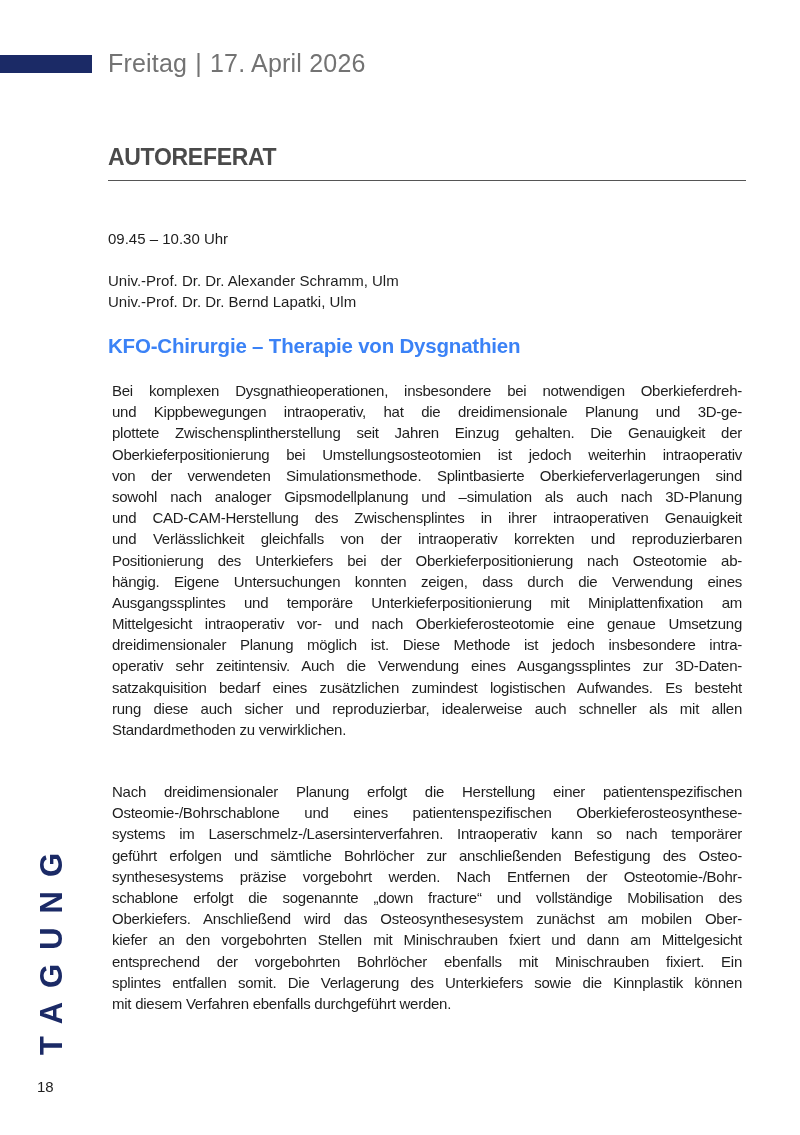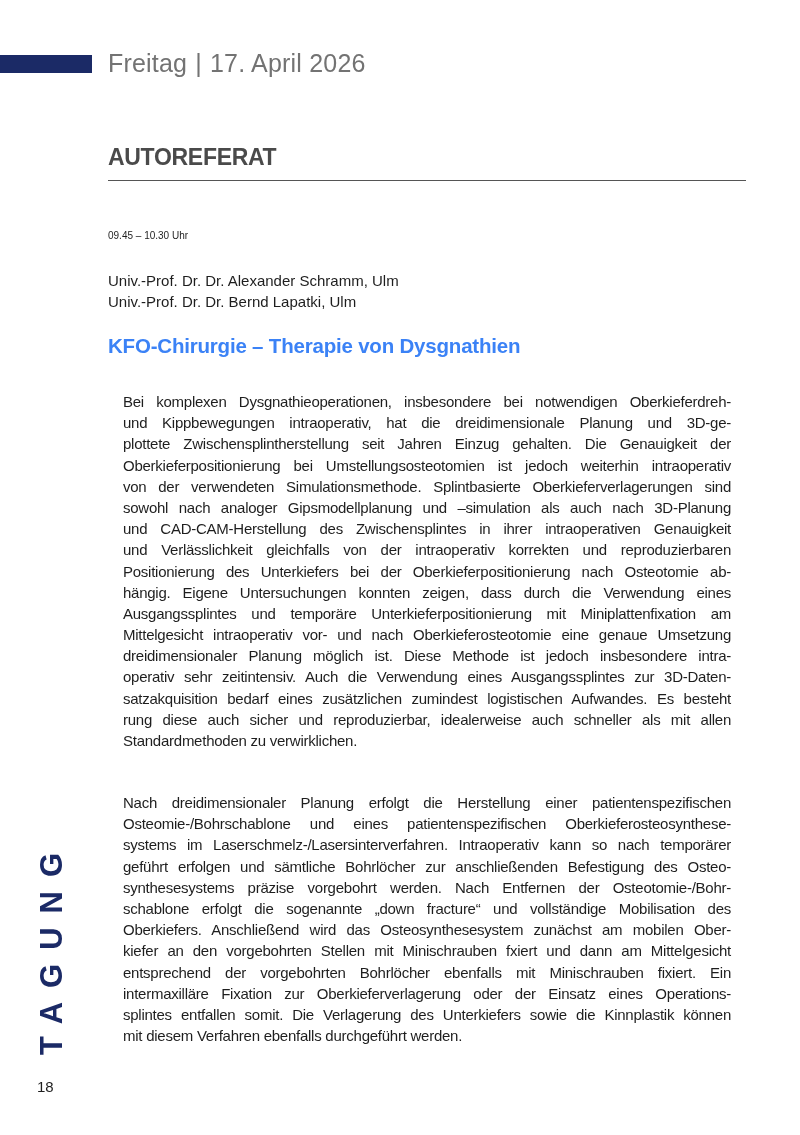--- a/index.html
+++ b/index.html
@@ -3,25 +3,25 @@
   <meta charset="utf-8">
   <style>
     html, body { margin: 0; padding: 0; background: #ffffff; }
     body { width: 800px; height: 1135px; position: relative; overflow: hidden;
            font-family: "Liberation Sans", sans-serif; color: #1e1e1e; }
     .top-bar { position: absolute; left: 0; top: 55px; width: 92px; height: 18px; background: #1b2a66; }
     .date-line { position: absolute; left: 108px; top: 49px; font-size: 25px; color: #737373; letter-spacing: 0.2px; white-space: nowrap; }
     .date-line .sep { margin: 0 8px; }
     .section-title { position: absolute; left: 108px; top: 144px; font-size: 23px; font-weight: bold; color: #4a4a4a; letter-spacing: -0.3px; }
     .section-rule { position: absolute; left: 108px; top: 180px; width: 638px; height: 1px; background: #555555; }
-    .time { position: absolute; left: 108px; top: 230px; font-size: 10px; color: #1e1e1e; }
+    .time { position: absolute; left: 108px; top: 230px; font-size: 15px; color: #1e1e1e; }
     .authors { position: absolute; left: 108px; top: 270px; font-size: 15px; line-height: 21px; color: #1e1e1e; }
     .article-title { position: absolute; left: 108px; top: 334px; font-size: 20.5px; font-weight: bold; color: #3b82f6; letter-spacing: -0.2px; }
     .body { position: absolute; left: 108px; width: 638px; font-size: 15px; color: #1e1e1e; }
-    .para { margin: 15px; }
+    .para { margin: 4px; }
     .para .line { display: block; height: 21.2px; line-height: 21.2px; text-align: justify; text-align-last: justify; white-space: nowrap; overflow: visible; letter-spacing: -0.25px; }
     .para .line.last { text-align-last: left; }
     .para1 { top: 376px; }
     .para2 { top: 777px; }
     .side-label { position: absolute; left: 34px; top: 1055px; transform-origin: left top; transform: rotate(-90deg);
                   font-size: 31px; font-weight: bold; color: #1b2a66; letter-spacing: 14px; white-space: nowrap; }
     .page-number { position: absolute; left: 37px; top: 1078px; font-size: 15px; color: #1e1e1e; text-align: right; }
   </style>
 </head>
 <body>
@@ -67,20 +67,19 @@
   <p class="para">
       <span class="line">Nach dreidimensionaler Planung erfolgt die Herstellung einer patientenspezifischen</span>
       <span class="line">Osteomie-/Bohrschablone und eines patientenspezifischen Oberkieferosteosynthese-</span>
       <span class="line">systems im Laserschmelz-/Lasersinterverfahren. Intraoperativ kann so nach temporärer</span>
       <span class="line">geführt erfolgen und sämtliche Bohrlöcher zur anschließenden Befestigung des Osteo-</span>
       <span class="line">synthesesystems präzise vorgebohrt werden. Nach Entfernen der Osteotomie-/Bohr-</span>
       <span class="line">schablone erfolgt die sogenannte „down fracture“ und vollständige Mobilisation des</span>
       <span class="line">Oberkiefers. Anschließend wird das Osteosynthesesystem zunächst am mobilen Ober-</span>
       <span class="line">kiefer an den vorgebohrten Stellen mit Minischrauben fxiert und dann am Mittelgesicht</span>
       <span class="line">entsprechend der vorgebohrten Bohrlöcher ebenfalls mit Minischrauben fixiert. Ein</span>
-      <span class="line">intermaxilläre Fixation zur Oberkieferverlagerung oder der Einsatz eines Operations-</span>
       <span class="line">splintes entfallen somit. Die Verlagerung des Unterkiefers sowie die Kinnplastik können</span>
       <span class="line last">mit diesem Verfahren ebenfalls durchgeführt werden.</span>
     </p>
 </div>
 
 <div class="side-label">TAGUNG</div>
 <div class="page-number">18</div>
 
 </body></html>

